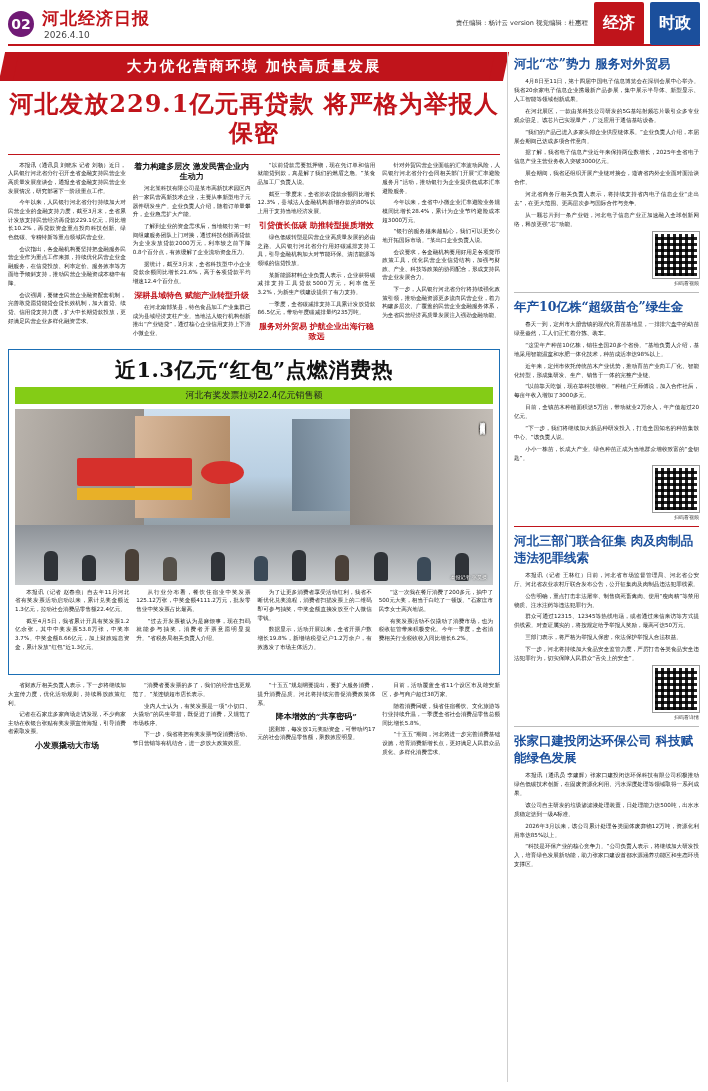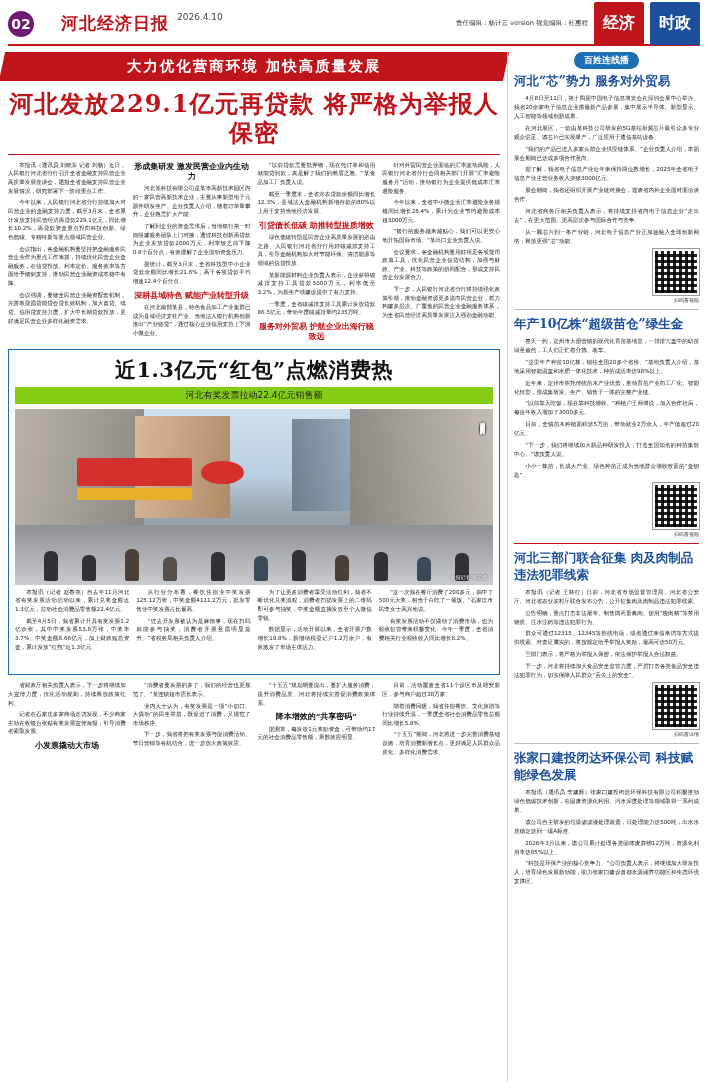--- a/index.html
+++ b/index.html
@@ -26,21 +26,21 @@
     background: #701a75; color: #fff;
     font-size: 14px; font-weight: bold;
     display:flex; align-items:center; justify-content:center;
   }
   .paper-name {
     color: #c0141b; font-weight: bold; font-size: 17px;
     letter-spacing: 1px;
     font-family: "DejaVu Serif","Liberation Serif", serif;
   }
   .pubdate { font-size: 9px; color:#444; margin-left: 2px; }
-  .mast-left { display:flex; gap:6px;margin-left:19px; }
+  .mast-left { display:flex; flex-direction:column; gap:0; }
   .mast-row1 { display:flex; align-items:center; gap:6px; }
   .mast-right { margin-left:auto; display:flex; align-items:center; gap:6px; }
   .editors { font-size: 6.5px; color:#333; line-height:1.5; text-align:right; }
   .cat-tag {
     background:#c0141b; color:#fff; font-size:16px; font-weight:bold;
     padding:11px 9px; border-radius:2px;
     font-family:"DejaVu Serif","Liberation Serif",serif;
   }
   .cat-tag.blue { background:#1b4f9c; }
 
@@ -182,21 +182,21 @@
       <div class="banner">大力优化营商环境  加快高质量发展</div>
 
       <div class="headline1">河北发放229.1亿元再贷款 将严格为举报人保密</div>
       <div class="rule-thin"></div>
 
       <div class="cols4">
         <p>本报讯（通讯员 刘晓东 记者 刘杨）近日，人民银行河北省分行召开全省金融支持民营企业高质量发展座谈会，通报全省金融支持民营企业发展情况，研究部署下一阶段重点工作。</p>
         <p>今年以来，人民银行河北省分行持续加大对民营企业的金融支持力度，截至3月末，全省累计发放支持民营经济再贷款229.1亿元，同比增长10.2%，再贷款资金重点投向科技创新、绿色低碳、专精特新等重点领域民营企业。</p>
         <p>会议指出，各金融机构要坚持把金融服务民营企业作为重点工作来抓，持续优化民营企业金融服务，在信贷投放、利率定价、服务效率等方面给予倾斜支持，推动民营企业融资成本稳中有降。</p>
         <p>会议强调，要健全民营企业融资配套机制，完善敢贷愿贷能贷会贷长效机制，加大首贷、续贷、信用贷支持力度，扩大中长期贷款投放，更好满足民营企业多样化融资需求。</p>
-        <div class="sub-h">形成集研发 激发民营企业内生动力</div>
+        <div class="sub-h">着力构建多层次 激发民营企业内生动力</div>
         <p>河北某科技有限公司是某市高新技术园区内的一家民营高新技术企业，主要从事新型电子元器件研发生产。企业负责人介绍，随着订单量攀升，企业急需扩大产能。</p>
         <p>了解到企业的资金需求后，当地银行第一时间组建服务团队上门对接，通过科技创新再贷款为企业发放贷款2000万元，利率较之前下降0.8个百分点，有效缓解了企业流动资金压力。</p>
         <p>据统计，截至3月末，全省科技型中小企业贷款余额同比增长21.6%，高于各项贷款平均增速12.4个百分点。</p>
         <div class="sub-h red">深耕县域特色 赋能产业转型升级</div>
         <p>在河北南部某县，特色食品加工产业集群已成为县域经济支柱产业。当地法人银行机构创新推出“产业链贷”，通过核心企业信用支持上下游小微企业。</p>
         <p>“以前贷款需要抵押物，现在凭订单和信用就能贷到款，真是解了我们的燃眉之急。”某食品加工厂负责人说。</p>
         <p>截至一季度末，全省涉农贷款余额同比增长12.3%，县域法人金融机构新增存款的80%以上用于支持当地经济发展。</p>
         <div class="sub-h red">引贷债长低碳 助推转型提质增效</div>
         <p>绿色低碳转型是民营企业高质量发展的必由之路。人民银行河北省分行用好碳减排支持工具，引导金融机构加大对节能环保、清洁能源等领域的信贷投放。</p>
         <p>某新能源材料企业负责人表示，企业获得碳减排支持工具贷款5000万元，利率低至3.2%，为新生产线建设提供了有力支持。</p>
@@ -263,23 +263,20 @@
         <p>据测算，每发放1元奖励资金，可带动约17元的社会消费品零售额，乘数效应明显。</p>
         <p>目前，活动覆盖全省11个设区市及雄安新区，参与商户超过38万家。</p>
         <p>随着消费回暖，我省住宿餐饮、文化旅游等行业持续升温，一季度全省社会消费品零售总额同比增长5.8%。</p>
         <p>“十五五”期间，河北将进一步完善消费基础设施，培育消费新增长点，更好满足人民群众品质化、多样化消费需求。</p>
       </div>
 
     </div>
 
     <div class="right-col">
 
-      <div class="col-head">
-        <span class="col-head-tag">百姓连线播</span>
-      </div>
 
       <div class="r-title blue">河北“芯”势力 服务对外贸易</div>
       <div class="r-body">
         <p>4月8日至11日，第十四届中国电子信息博览会在深圳会展中心举办。我省20余家电子信息企业携最新产品参展，集中展示半导体、新型显示、人工智能等领域创新成果。</p>
         <p>在河北展区，一款由某科技公司研发的5G基站射频芯片吸引众多专业观众驻足。该芯片已实现量产，广泛应用于通信基站设备。</p>
         <p>“我们的产品已进入多家头部企业供应链体系。”企业负责人介绍，本届展会期间已达成多项合作意向。</p>
         <p>据了解，我省电子信息产业近年来保持两位数增长，2025年全省电子信息产业主营业务收入突破3000亿元。</p>
         <p>展会期间，我省还组织开展产业链对接会，邀请省内外企业面对面洽谈合作。</p>
         <p>河北省商务厅相关负责人表示，将持续支持省内电子信息企业“走出去”，在更大范围、更高层次参与国际合作与竞争。</p>
         <p>从一颗芯片到一条产业链，河北电子信息产业正加速融入全球创新网络，释放更强“芯”动能。</p>

